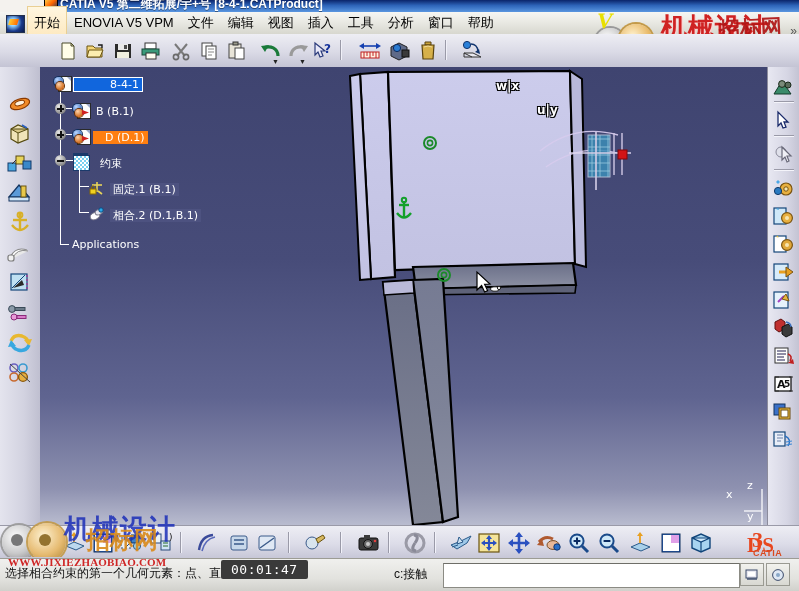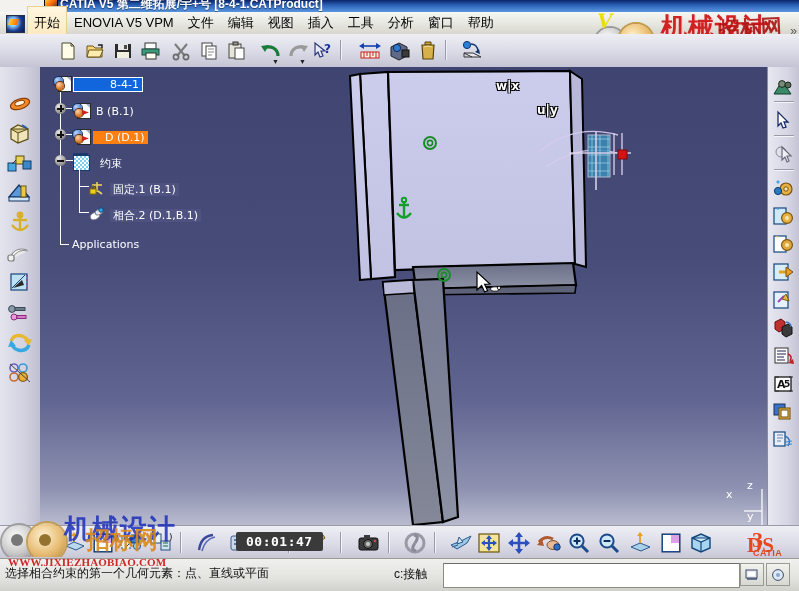--- a/index.html
+++ b/index.html
@@ -237,25 +237,24 @@
   .statusbar{
     position:absolute;left:0;top:558px;width:799px;height:33px;
     background:linear-gradient(to bottom,#f0f0ee 0%,#e2e2de 60%,#cfcfca 100%);
     border-top:1px solid #9c9c94;
   }
   .status-text{
     position:absolute;left:5px;top:6px;font-size:12px;color:#101010;white-space:nowrap;
     font-family:"DejaVu Sans","Liberation Sans",sans-serif;
   }
   .timer-badge{
-    position:absolute;left:221px;top:532px;
-    background:#3a3a3a;color:#ffffff;font-size:13px;font-weight:bold;
+    position:absolute;left:221px;top:560px;
+    background:#3a3a3a;color:#ffffff;font-size:13px;font-weight:normal;
     padding:2px 10px;border-radius:2px;font-family:"DejaVu Sans Mono",monospace;
     letter-spacing:.5px;
-    margin-left:15px;
   }
   .status-c{
     position:absolute;left:394px;top:7px;font-size:12px;color:#101010;
     white-space:nowrap;
   }
   .status-input{
     position:absolute;left:443px;top:563px;width:291px;height:21px;
     background:#ffffff;border:1px solid #8b8b84;border-top-color:#6e6e68;
   }
   .sb-btn{

